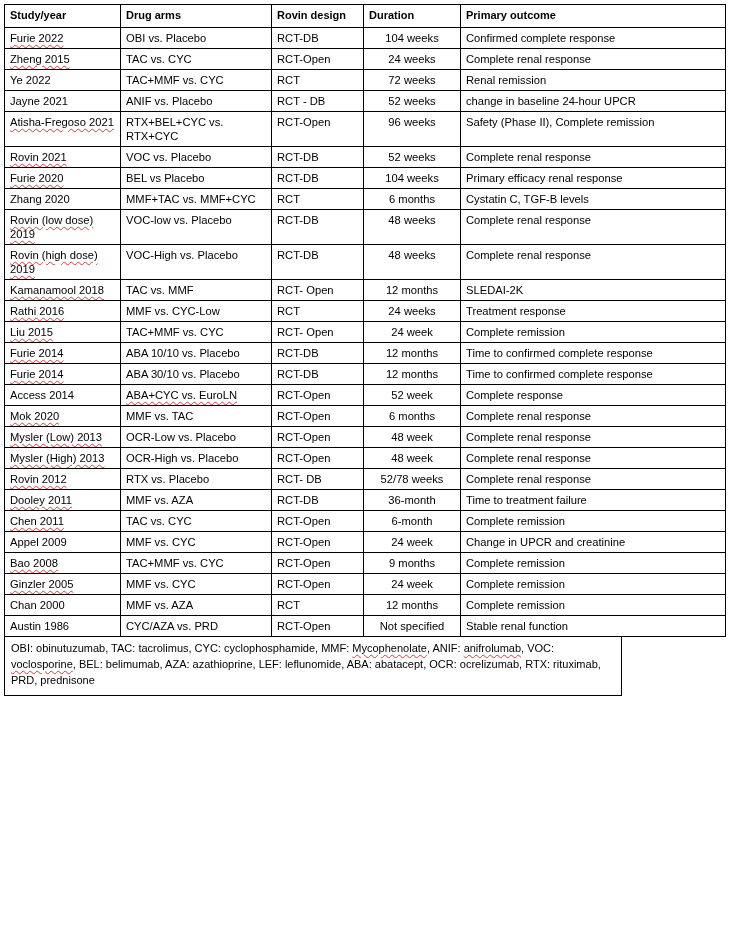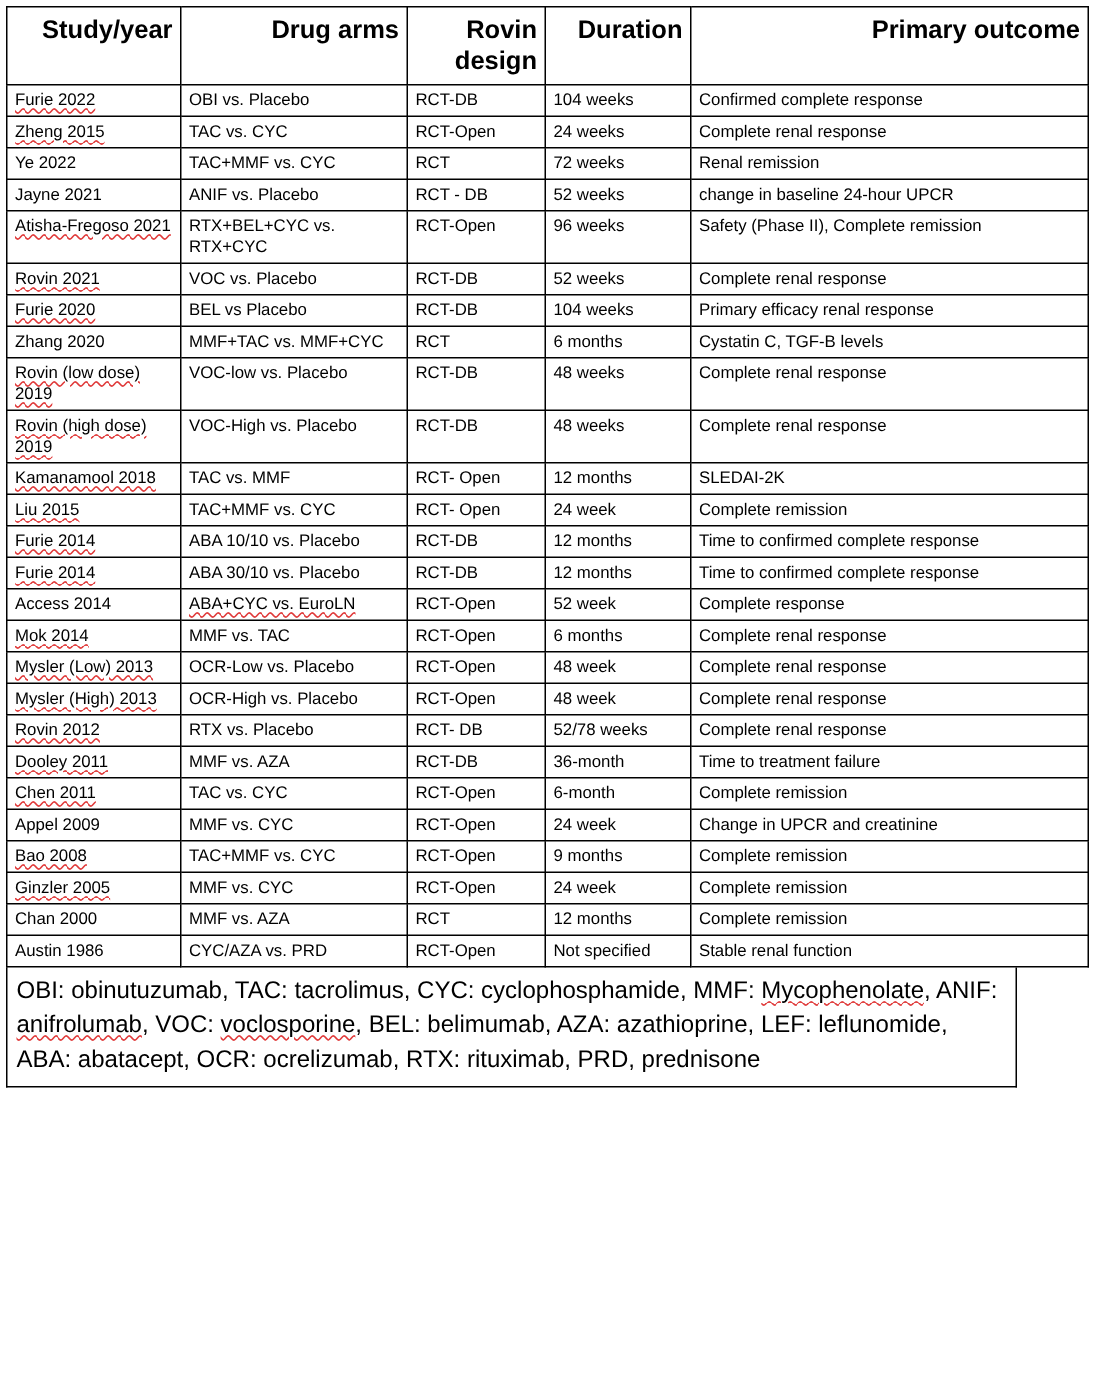--- a/index.html
+++ b/index.html
@@ -29,58 +29,58 @@
     line-height: 1.25;
   }
   table.study-table th,
   table.study-table td {
     border: 1px solid #000000;
     vertical-align: top;
     padding: 3px 5px 3px 5px;
     overflow: hidden;
   }
   table.study-table thead th {
-    text-align: right;
+    text-align: left;
     font-weight: bold;
-    font-size: 17px;
+    font-size: 11px;
     padding-top: 4px;
     padding-bottom: 4px;
   }
   col.c0 { width: 116px; }
   col.c1 { width: 151px; }
   col.c2 { width: 92px; }
   col.c3 { width: 97px; }
   col.c4 { width: 265px; }
 
   td.col-study {
     font-weight: normal;
   }
   td.col-design, td.col-duration {
     text-align: left;
   }
   td.col-duration {
-    text-align: left;
+    text-align: center;
   }
   td.col-design {
     padding-left: 7px;
   }
   .spell {
     text-decoration: underline;
     text-decoration-style: wavy;
     text-decoration-color: #e03a3a;
     text-decoration-thickness: 1px;
     text-underline-offset: 2px;
   }
   .footnote {
     border: 1px solid #000000;
     border-top: none;
-    width: 674px;
+    width: 618px;
     box-sizing: border-box;
     padding: 4px 6px 6px 6px;
-    font-size: 16px;
+    font-size: 11px;
     line-height: 1.45;
   }
   .footnote-inner {
     display: block;
   }
 </style>
 </head>
 <body>
 
 <div class="page">
@@ -174,20 +174,27 @@
           <td class="col-outcome">Complete renal response</td>
         </tr>
         <tr>
           <td class="col-study"><span class="spell">Kamanamool 2018</span></td>
           <td class="col-arms">TAC vs. MMF</td>
           <td class="col-design">RCT- Open</td>
           <td class="col-duration">12 months</td>
           <td class="col-outcome"> SLEDAI-2K</td>
         </tr>
         <tr>
+          <td class="col-study"><span class="spell">Rathi 2016</span></td>
+          <td class="col-arms">MMF vs. CYC-Low</td>
+          <td class="col-design">RCT</td>
+          <td class="col-duration">24 weeks</td>
+          <td class="col-outcome">Treatment response</td>
+        </tr>
+        <tr>
           <td class="col-study"><span class="spell">Liu 2015</span></td>
           <td class="col-arms">TAC+MMF vs. CYC</td>
           <td class="col-design">RCT- Open</td>
           <td class="col-duration">24 week</td>
           <td class="col-outcome"> Complete remission</td>
         </tr>
         <tr>
           <td class="col-study"><span class="spell">Furie 2014</span></td>
           <td class="col-arms">ABA 10/10 vs. Placebo</td>
           <td class="col-design">RCT-DB</td>
@@ -202,21 +209,21 @@
           <td class="col-outcome">Time to confirmed complete response</td>
         </tr>
         <tr>
           <td class="col-study">Access 2014</td>
           <td class="col-arms"><span class="spell">ABA+CYC vs. EuroLN</span></td>
           <td class="col-design">RCT-Open</td>
           <td class="col-duration">52 week</td>
           <td class="col-outcome">Complete response</td>
         </tr>
         <tr>
-          <td class="col-study"><span class="spell">Mok 2014</span></td>
+          <td class="col-study"><span class="spell">Mok 2020</span></td>
           <td class="col-arms">MMF vs. TAC</td>
           <td class="col-design">RCT-Open</td>
           <td class="col-duration">6 months</td>
           <td class="col-outcome">Complete renal response</td>
         </tr>
         <tr>
           <td class="col-study"><span class="spell">Mysler (Low) 2013</span></td>
           <td class="col-arms">OCR-Low vs. Placebo</td>
           <td class="col-design">RCT-Open</td>
           <td class="col-duration">48 week</td>

